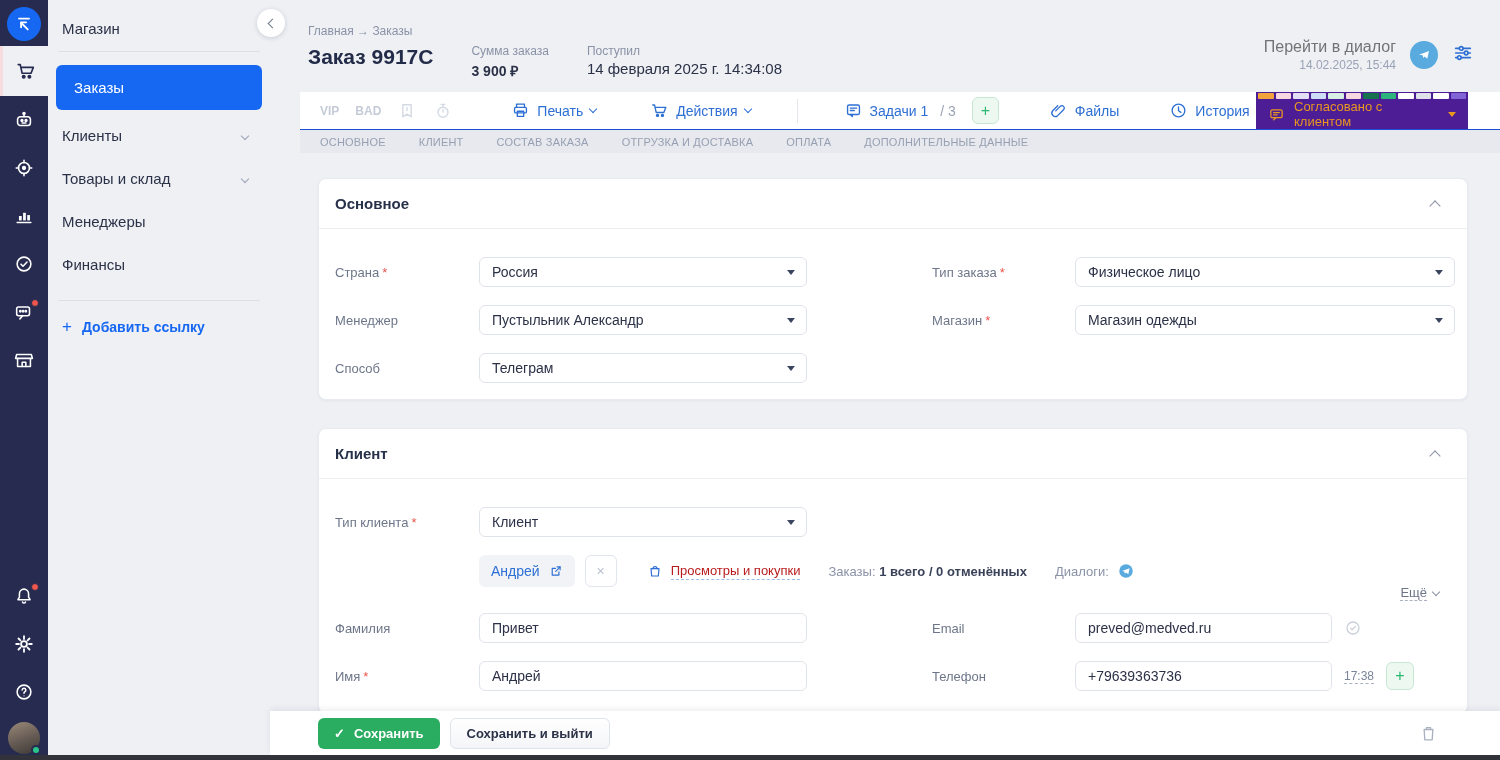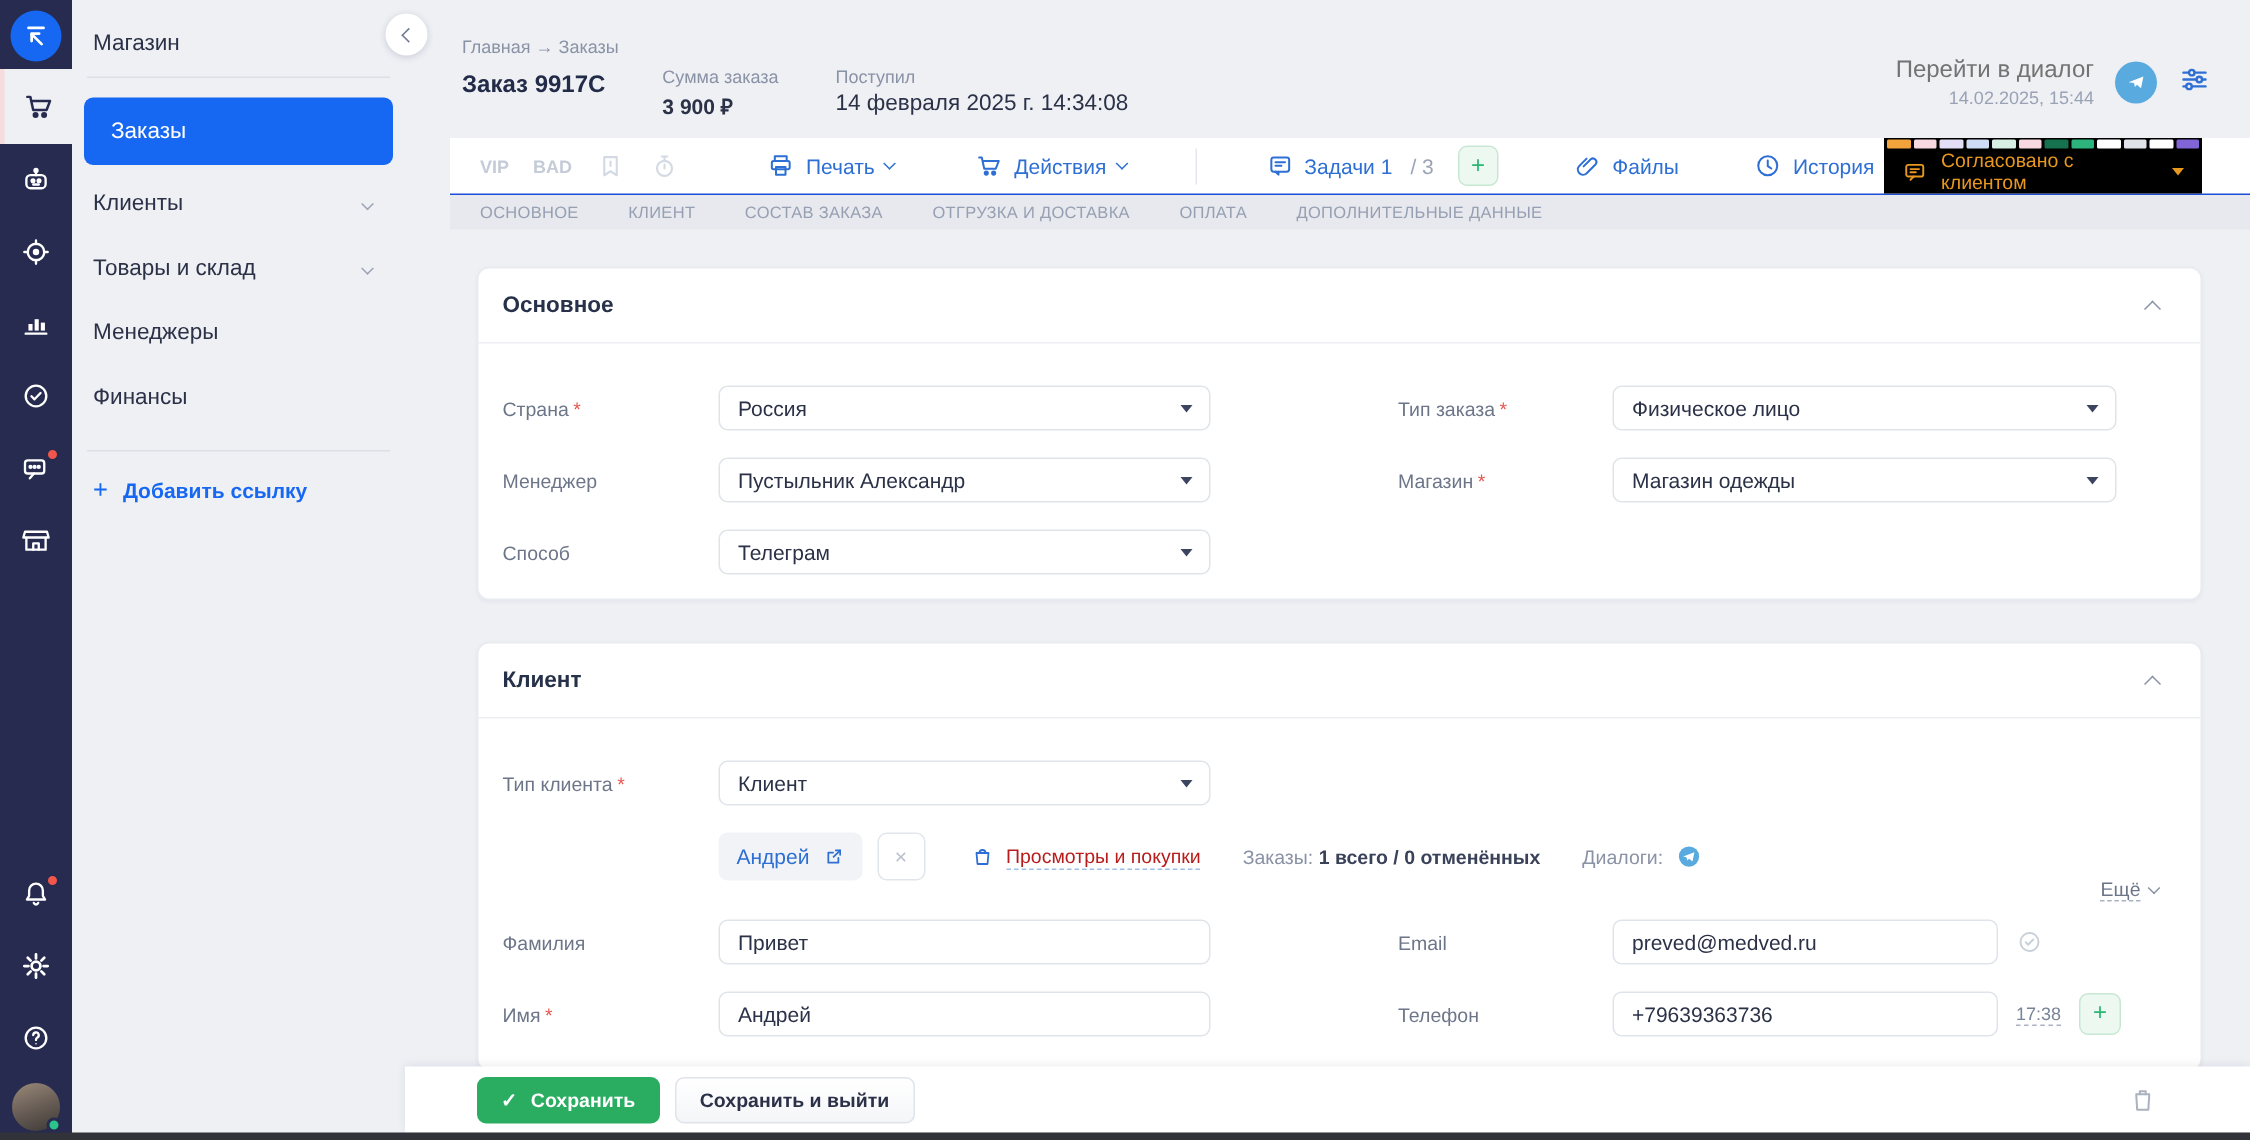--- a/index.html
+++ b/index.html
@@ -28,42 +28,42 @@
   .collapse-btn { position:absolute; left:257px; top:9px; width:28px; height:28px; border-radius:50%; background:#fff; box-shadow:0 1px 5px rgba(30,40,70,.18); display:flex; align-items:center; justify-content:center; z-index:6; cursor:pointer; }
   .collapse-btn .chv { width:7px; height:7px; border-left:1.8px solid #707a8e; border-bottom:1.8px solid #707a8e; transform:rotate(45deg); margin-left:2px; }
 
   
   .content { position:absolute; left:270px; top:0; right:0; bottom:0; }
 
   .page-header { position:absolute; top:0; left:0; right:0; height:92px; }
   .breadcrumb { position:absolute; left:38px; top:24px; font-size:12px; color:#8a92a6; }
   .breadcrumb span { cursor:pointer; }
   .title-row { position:absolute; left:38px; top:44px; display:flex; align-items:flex-start; gap:38px; }
-  .order-title { font-size:16px; font-weight:bold; color:#222b47; line-height:26px; }
+  .order-title { font-size:21px; font-weight:bold; color:#222b47; line-height:26px; }
   .meta-label { font-size:12px; color:#8a92a6; }
   .meta-val { font-size:14px; font-weight:bold; color:#2b3147; margin-top:3px; }
   .meta-val2 { font-size:15px; color:#2b3147; margin-top:2px; font-weight:normal; }
   .header-right { position:absolute; right:26px; top:38px; display:flex; align-items:center; gap:14px; }
   .dialog-txt { text-align:right; }
   .dialog-link { font-size:16px; color:#737373; cursor:pointer; }
   .dialog-time { font-size:12px; color:#9aa2b5; margin-top:2px; }
   .tg-circle { width:28px; height:28px; border-radius:50%; background:#58aadf; display:flex; align-items:center; justify-content:center; cursor:pointer; flex:none; }
   .sliders { color:#2e6fd4; cursor:pointer; }
 
   
   .toolbar { position:absolute; top:92px; left:30px; right:0; height:38px; background:#fff; border-bottom:1px solid #1d4ed8; display:flex; align-items:center; padding-left:20px; gap:16px; }
   .tb-muted { color:#c5ccd8; font-weight:bold; font-size:12px; cursor:pointer; }
   .tb-ico-muted { color:#d4dae3; cursor:pointer; display:flex; }
   .tb-btn { color:#2e6fd4; font-size:14px; display:flex; align-items:center; gap:7px; cursor:pointer; }
   .chev-d { width:6px; height:6px; border-right:1.5px solid currentColor; border-bottom:1.5px solid currentColor; transform:rotate(45deg); margin-top:-3px; }
   .tb-div { width:1px; height:24px; background:#e4e7ed; }
   .tb-count { color:#9aa2b5; font-size:14px; margin-left:-4px; }
   .plus-btn { width:27px; height:27px; border-radius:6px; background:#edf8f1; border:1px solid #c8e7d3; color:#2bb673; font-size:16px; display:flex; align-items:center; justify-content:center; cursor:pointer; }
 
-  .status-box { position:absolute; right:32px; top:0; bottom:0; width:212px; background:#000000; display:flex; flex-direction:column; cursor:pointer; }
+  .status-box { position:absolute; right:32px; top:0; bottom:0; width:212px; background:#4c1d95; display:flex; flex-direction:column; cursor:pointer; }
   .segments { display:flex; gap:2px; height:8px; padding:1px 2px 0 2px; }
   .segments span { flex:1; border-radius:1px; }
   .status-row { flex:1; display:flex; align-items:center; gap:9px; padding:0 12px; }
   .status-label { font-size:13px; color:#e8971f; flex:1; }
   .status-caret { width:0; height:0; border-left:4px solid transparent; border-right:4px solid transparent; border-top:5px solid #e8971f; }
 
   
   .tabs { position:absolute; top:130px; left:30px; right:0; height:23px; background:#e7e9ee; display:flex; align-items:center; gap:33px; padding-left:20px; }
   .tab { font-size:11px; color:#97a0b2; cursor:pointer; letter-spacing:.2px; }
 
@@ -73,21 +73,21 @@
   .card-title { font-size:15px; font-weight:bold; color:#273149; }
   .chev-up { width:8px; height:8px; border-left:1.8px solid #8a92a6; border-top:1.8px solid #8a92a6; transform:rotate(45deg); margin-top:4px; cursor:pointer; }
   .card-body { padding:28px 0 10px 16px; position:relative; }
   .frow { display:flex; align-items:center; margin-bottom:18px; min-height:30px; }
   .flabel { width:144px; font-size:13px; color:#6d7689; flex:none; }
   .req { color:#e8564f; margin-left:3px; }
   .rspacer { width:125px; flex:none; }
   .rlabel { width:143px; font-size:13px; color:#6d7689; flex:none; }
   .select { width:328px; height:30px; border:1px solid #dfe3ea; border-radius:6px; background:#fff; display:flex; align-items:center; padding:0 26px 0 12px; font-size:14px; color:#2b3147; position:relative; cursor:pointer; flex:none; }
   .select .caret { position:absolute; right:11px; top:12px; width:0; height:0; border-left:4px solid transparent; border-right:4px solid transparent; border-top:5px solid #3c4560; }
-  .select.w324 { width:336px; }
+  .select.w324 { width:380px; }
   .input { height:30px; border:1px solid #dfe3ea; border-radius:6px; background:#fff; padding:0 12px; font-size:14px; color:#2b3147; font-family:"Liberation Sans",sans-serif; outline:none; }
   .w328 { width:328px; flex:none; }
   .w257 { width:257px; flex:none; }
 
   
   .chip { background:#f1f3f7; border-radius:6px; height:32px; display:flex; align-items:center; gap:9px; padding:0 12px; color:#2e6fd4; font-size:14px; cursor:pointer; }
   .xbtn { width:32px; height:32px; border:1px solid #e1e5ec; border-radius:6px; background:#fff; color:#b9c1cf; display:flex; align-items:center; justify-content:center; font-size:14px; margin-left:10px; cursor:pointer; }
   .bag-link { display:flex; align-items:center; gap:8px; margin-left:30px; color:#b91c1c; font-size:13px; cursor:pointer; }
   .bag-link .lnk { border-bottom:1px dashed #9cbfe8; padding-bottom:1px; }
   .kv { margin-left:28px; font-size:13px; color:#8a92a6; }

